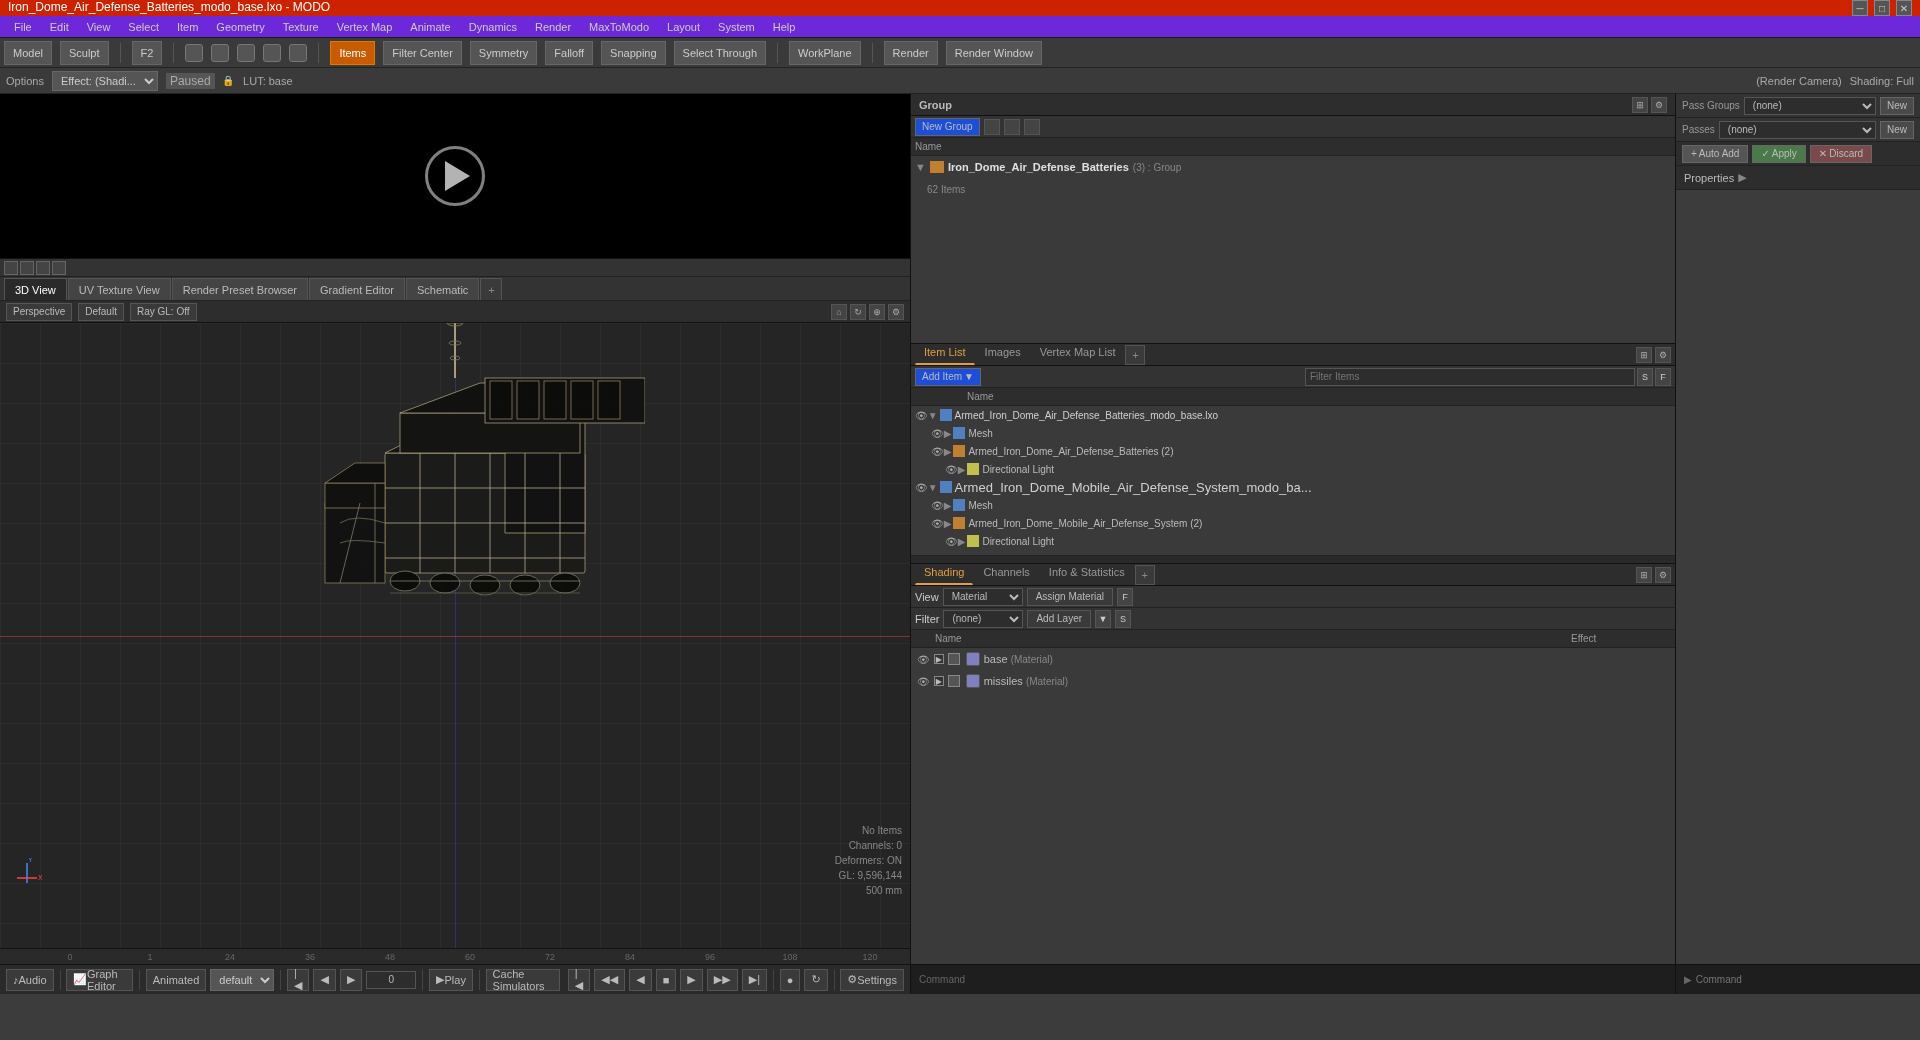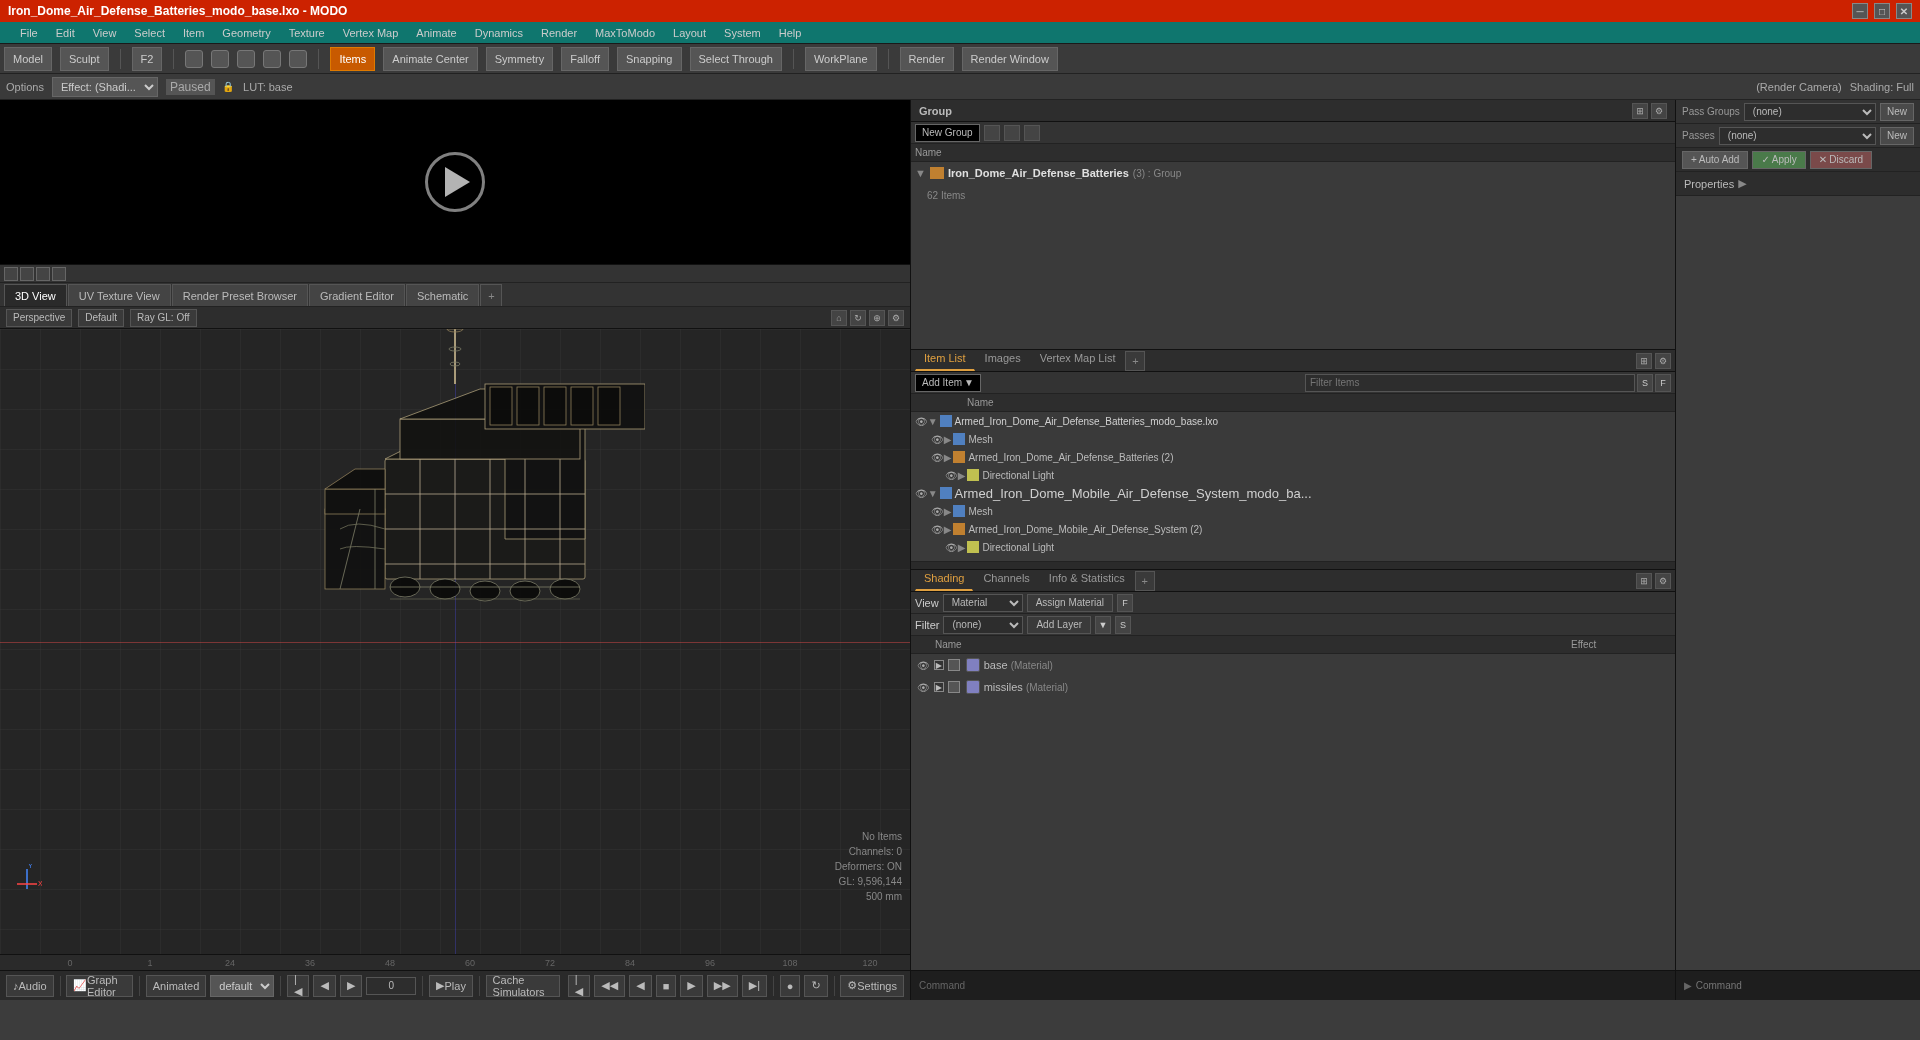--- a/index.html
+++ b/index.html
@@ -8,46 +8,46 @@
       height: 1040px;
       background: #3c3c3c;
       font-family: Arial, sans-serif;
       font-size: 11px;
       color: #cccccc;
       overflow: hidden;
     }
 
     
     #title-bar {
-      height: 22px;
+      height: 16px;
       background: #cc2200;
       display: flex;
-      align-items: center;
+      align-items: flex-start;
       justify-content: space-between;
       padding: 0 8px;
       color: white;
       font-size: 12px;
-      font-weight: bold;
+      font-weight: normal;
     }
     #title-bar-controls { display: flex; gap: 6px; }
     #title-bar-controls span {
       width: 16px; height: 16px;
       background: #555;
       border: 1px solid #888;
       display: inline-flex; align-items: center; justify-content: center;
       font-size: 10px; cursor: pointer; color: #ccc;
     }
 
     
     #menu-bar {
       height: 22px;
-      background: #0f766e;
+      background: #6d28d9;
       display: flex;
       align-items: center;
-      padding: 0 12px;
+      padding: 0 6px;
       gap: 2px;
       border-bottom: 1px solid #1a1a1a;
     }
     .menu-item {
       padding: 2px 8px;
       color: #cccccc;
       font-size: 11px;
       cursor: pointer;
       white-space: nowrap;
     }
@@ -291,21 +291,21 @@
     }
     .panel-tab.active { color: #e0a040; border-bottom: 2px solid #e0a040; }
 
     .item-list-toolbar {
       height: 22px; background: #333;
       display: flex; align-items: center; padding: 0 4px; gap: 2px;
       border-bottom: 1px solid #222;
     }
     .il-btn {
       height: 18px; padding: 0 6px;
-      background: #000000; border: 1px solid #666;
+      background: #1d4ed8; border: 1px solid #666;
       color: #bbb; font-size: 10px; cursor: pointer;
       display: flex; align-items: center; gap: 2px;
     }
     .il-filter { flex: 1; height: 18px; background: #2d2d2d; border: 1px solid #555;
       color: #bbb; font-size: 10px; padding: 0 4px; }
 
     .item-list-header {
       height: 18px; background: #2d2d2d;
       display: flex; align-items: center; padding: 0 4px;
       font-size: 10px; color: #999; border-bottom: 1px solid #222;
@@ -460,21 +460,21 @@
   <button class="toolbar-btn">F2</button>
   <div class="toolbar-sep"></div>
 
   <span class="toolbar-icon" style="border-radius:3px; background:#555;"></span>
   <span class="toolbar-icon" style="border-radius:3px; background:#555;"></span>
   <span class="toolbar-icon" style="border-radius:3px; background:#555;"></span>
   <span class="toolbar-icon" style="border-radius:3px; background:#555;"></span>
   <span class="toolbar-icon" style="border-radius:3px; background:#555;"></span>
   <div class="toolbar-sep"></div>
   <button class="toolbar-btn active">Items</button>
-  <button class="toolbar-btn">Animate Center</button>
+  <button class="toolbar-btn">Filter Center</button>
   <button class="toolbar-btn">Symmetry</button>
   <button class="toolbar-btn">Falloff</button>
   <button class="toolbar-btn">Snapping</button>
   <button class="toolbar-btn">Select Through</button>
   <div class="toolbar-sep"></div>
   <button class="toolbar-btn">WorkPlane</button>
   <div class="toolbar-sep"></div>
   <button class="toolbar-btn">Render</button>
   <button class="toolbar-btn">Render Window</button>
 </div>

